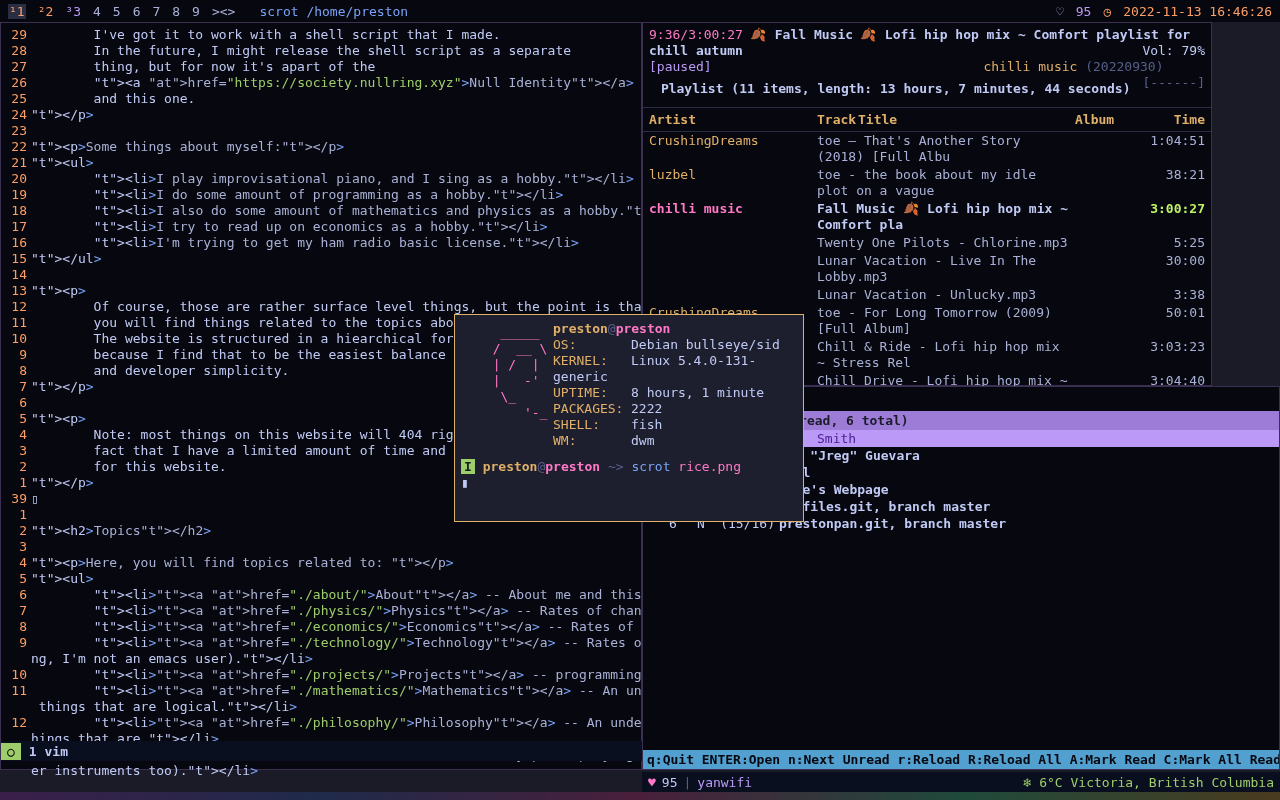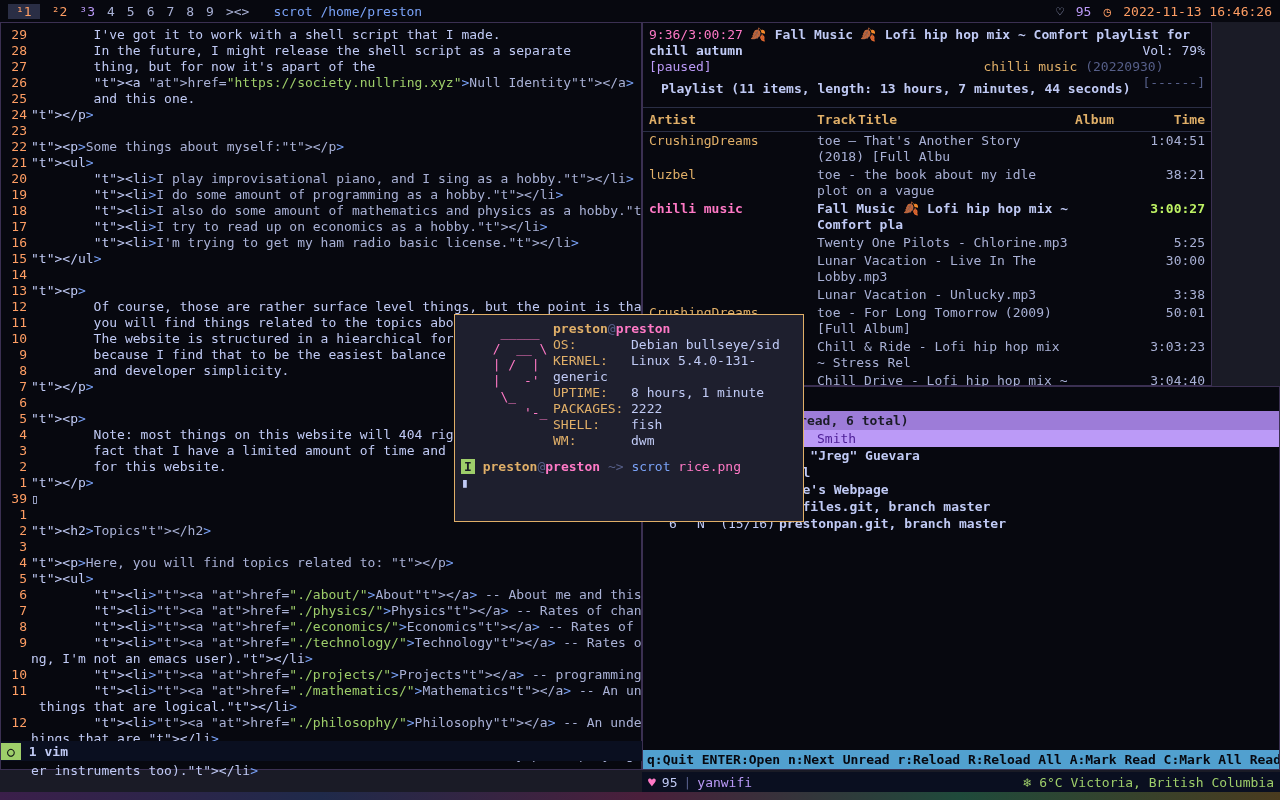--- a/index.html
+++ b/index.html
@@ -1,21 +1,21 @@
 <!DOCTYPE html>
 <html><head>
 <meta charset="utf-8">
 <style>
 * { margin:0; padding:0; box-sizing:border-box; }
 body { width:1280px; height:800px; background:#1a1b26; font-family:monospace; font-size:13px; color:#a9b1d6; overflow:hidden; position:relative; }
 
 
 .topbar { height:22px; background:#07080f; display:flex; align-items:center; padding:0 8px; color:#a9b1d6; }
 .topbar .ws { display:flex; gap:12px; }
-.topbar .ws span:nth-child(1){color:#ff9e64;background:#2a2e45;padding:0 8px}
+.topbar .ws span:nth-child(1){color:#ff9e64;background:#2a2e45;padding:0 1px}
 .topbar .ws span:nth-child(2){color:#ff9e64}
 .topbar .ws span:nth-child(3){color:#bb9af7}
 .topbar .title{margin-left:24px;color:#7aa2f7}
 .topbar .right{margin-left:auto;display:flex;gap:12px;color:#a9b1d6}
 .topbar .right .n95{color:#bb9af7}
 .topbar .right .clk{color:#ff9e64}
 
 
 .pane{position:absolute;border:1px solid #3b3052}
 .editor{left:0;top:22px;width:642px;height:748px;background:#07080f}

